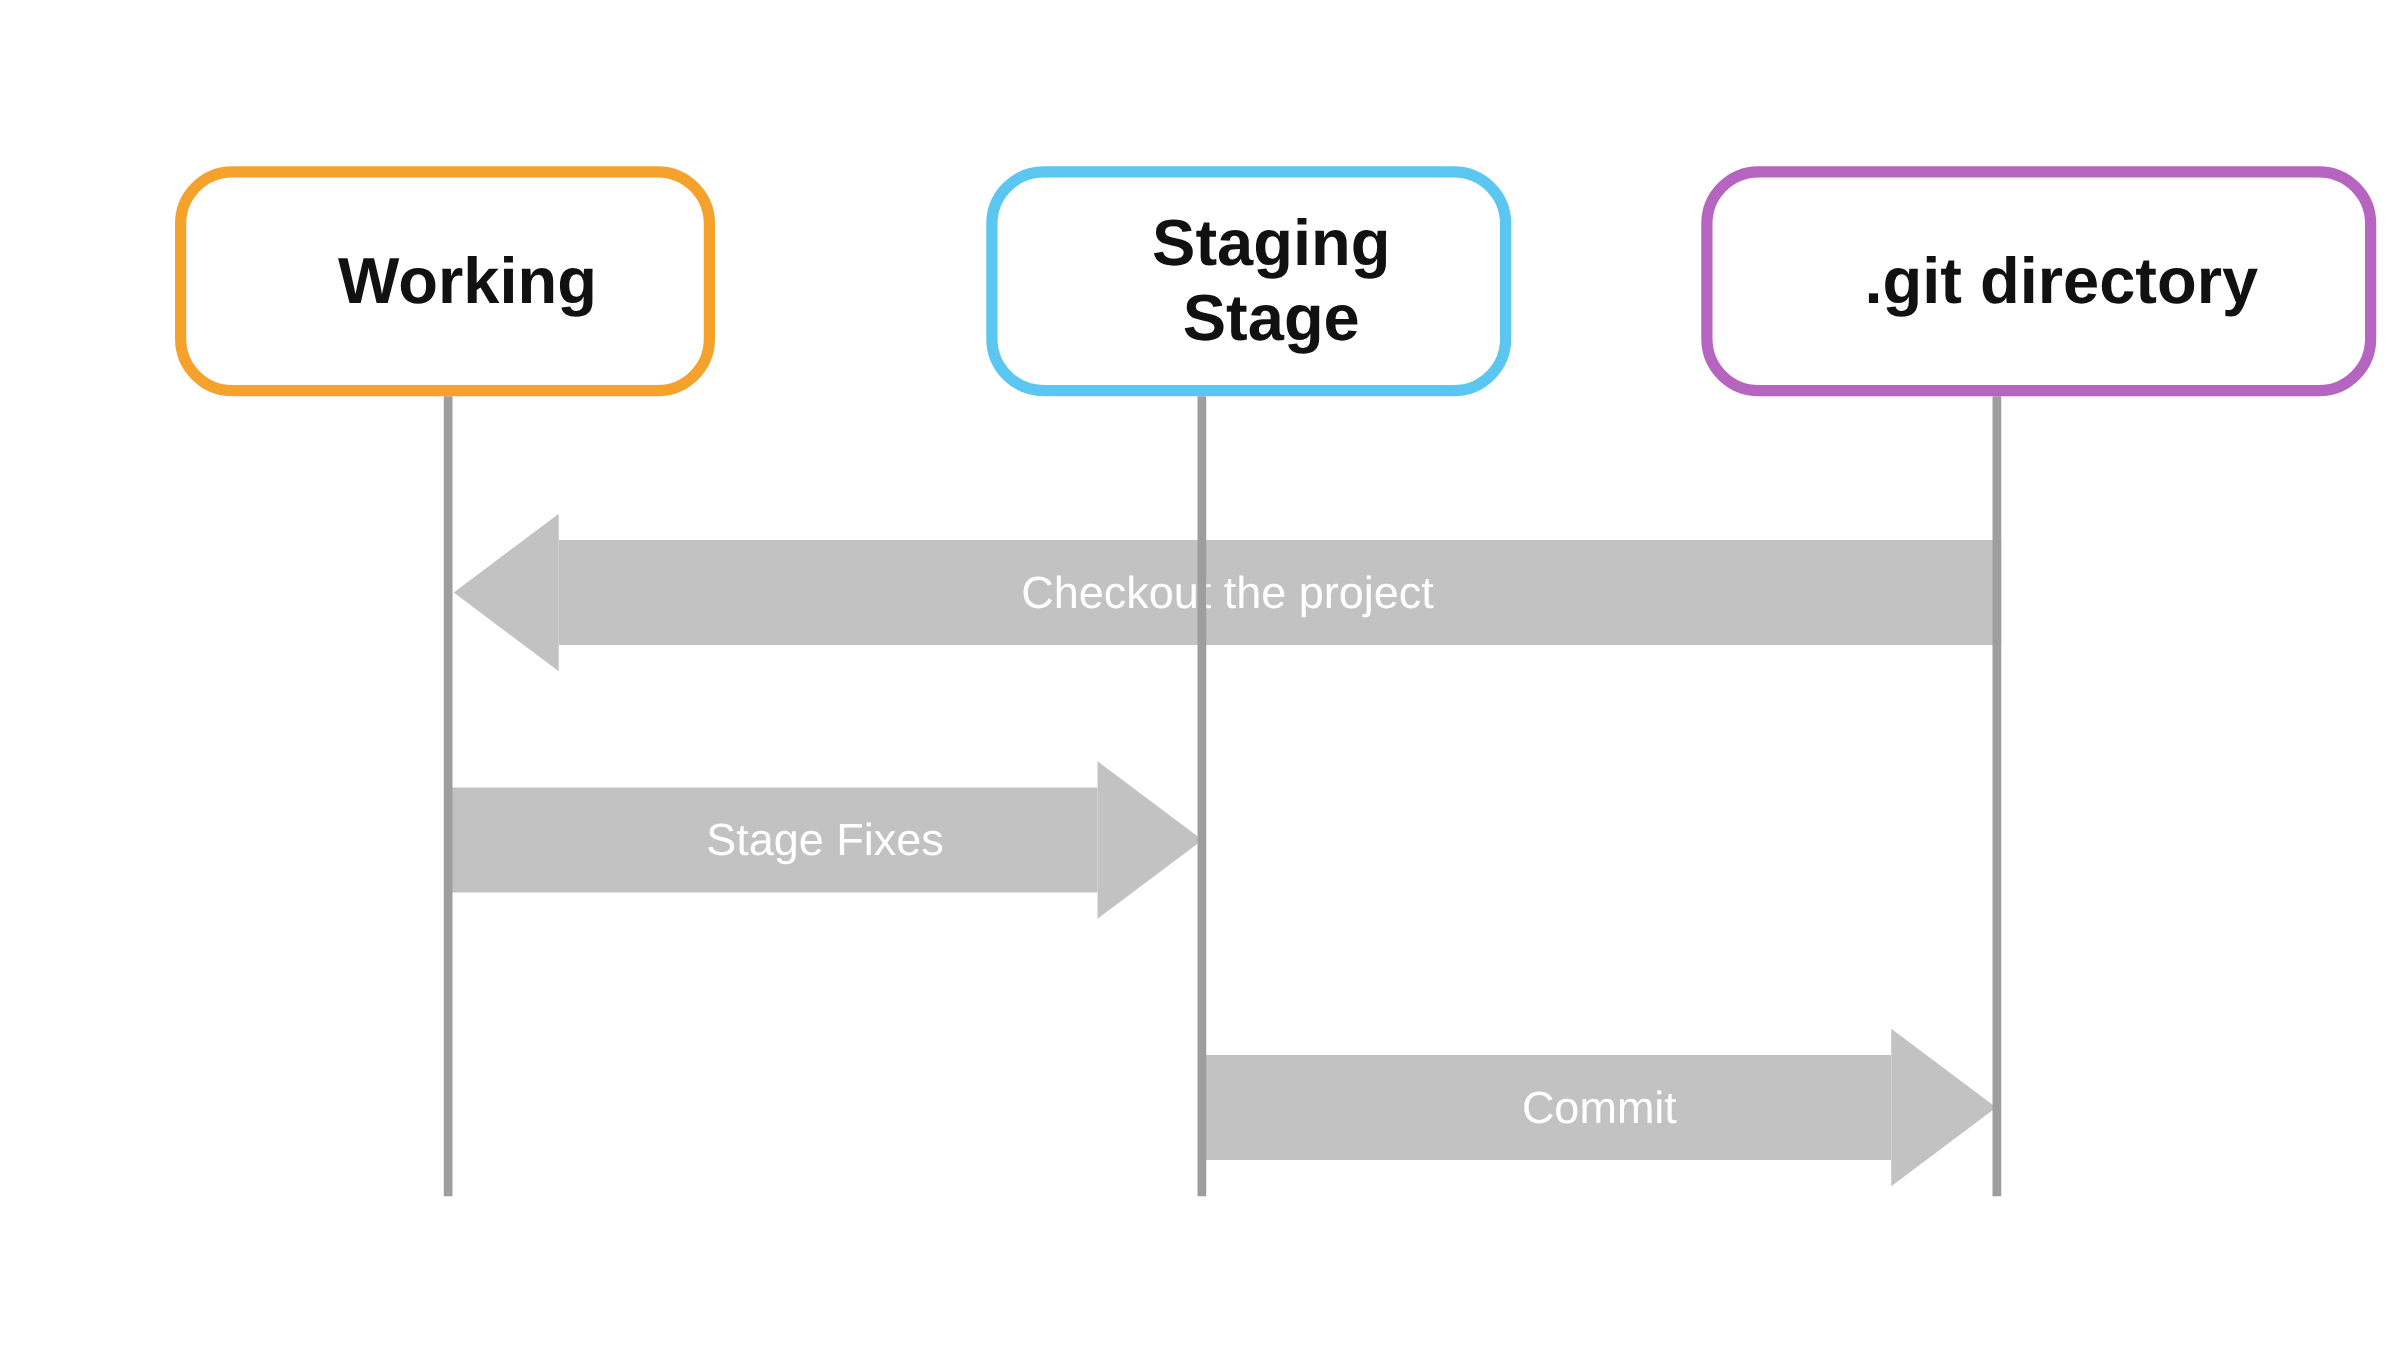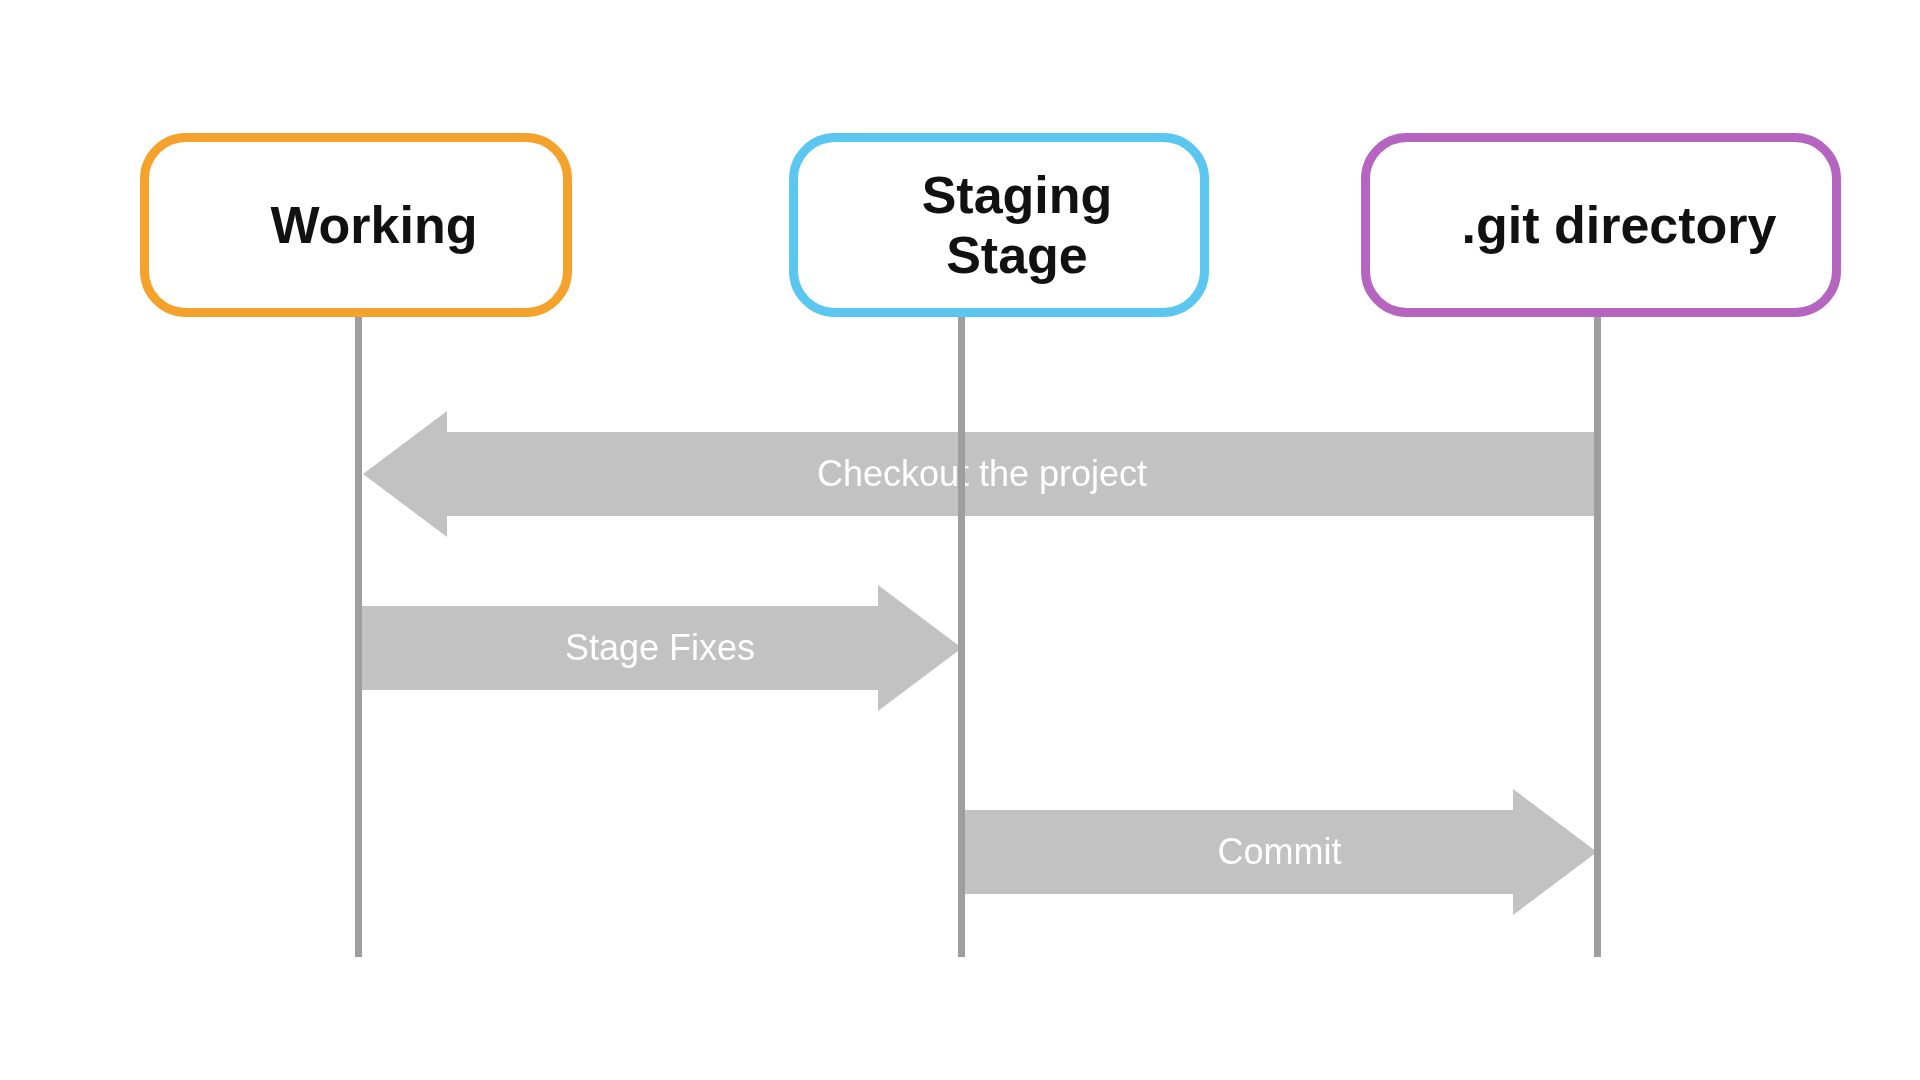--- a/index.html
+++ b/index.html
@@ -34,21 +34,21 @@
   }
   .actor-box .line {
     font-size: 52px;
     font-weight: 700;
     color: #111111;
     line-height: 60px;
     white-space: nowrap;
   }
   .box-working { left: 140px;  width: 432px; }
   .box-staging { left: 789px;  width: 420px; }
-  .box-git     { left: 1361px; width: 480px; }
+  .box-git     { left: 1361px; width: 540px; }
 
   
   .lifeline {
     position: absolute;
     top: 317px;
     width: 7px;
     height: 640px;
     background: #9e9e9e;
     z-index: 2;
   }
@@ -88,24 +88,24 @@
     text-align: center;
     font-size: 36px;
     color: #ffffff;
     white-space: nowrap;
     z-index: 4;
   }
 
   .arrow-checkout { left: 363px;  top: 411px; width: 1238px; }
   .arrow-checkout .body { left: 84px; right: 0; }
 
-  .arrow-stage { left: 358px; top: 585px; width: 604px; }
+  .arrow-stage { left: 358px; top: 609px; width: 604px; }
   .arrow-stage .body { left: 0; width: 520px; }
 
-  .arrow-commit { left: 962px; top: 789px; width: 635px; }
+  .arrow-commit { left: 962px; top: 823px; width: 635px; }
   .arrow-commit .body { left: 0; width: 551px; }
 </style>
 </head>
 <body>
 
 <div class="canvas">
 
   <div class="actor-box box-working" style="border-color: rgb(245, 162, 45);">
     <div class="line">Working</div>
   </div>

